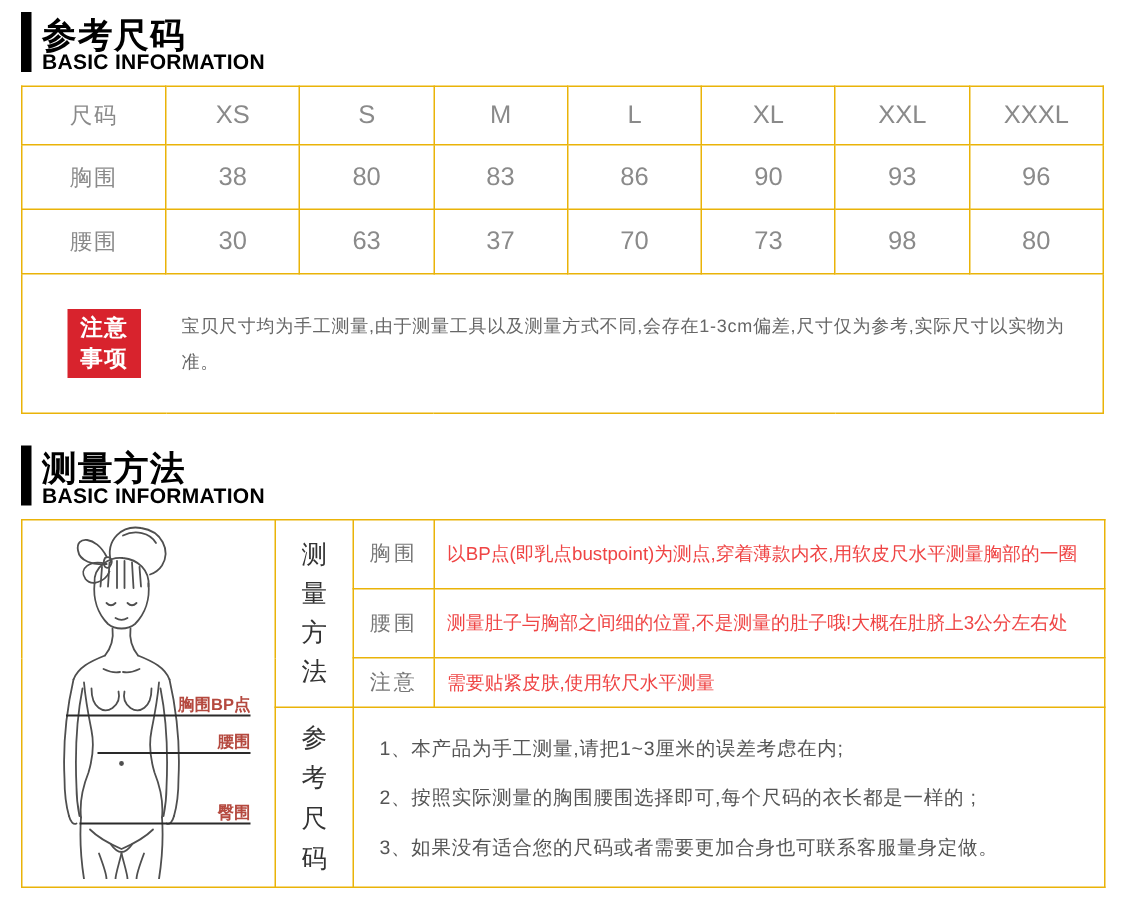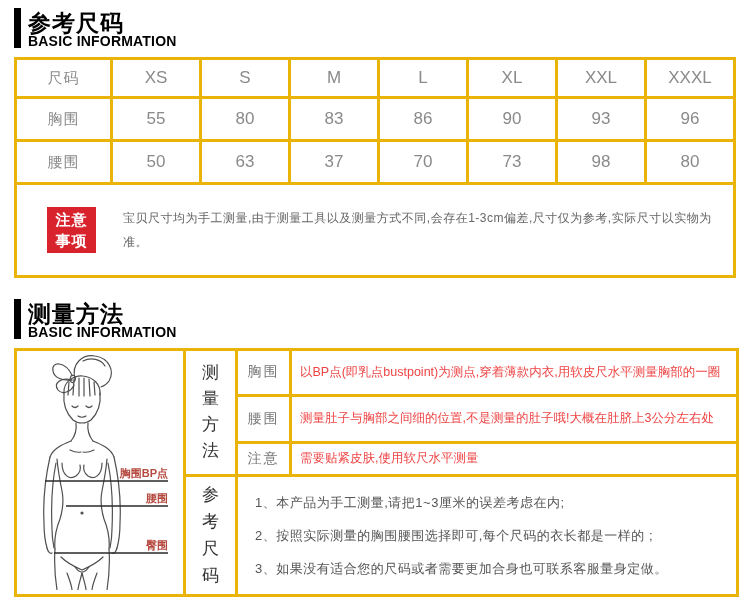--- a/index.html
+++ b/index.html
@@ -9,21 +9,21 @@
 
   
   .section-header { display:flex; align-items:stretch; height:40px; }
   .accent-bar { width:7px; background:#000; margin-right:7px; }
   .hdr-text { display:flex; flex-direction:column; justify-content:center; }
   .hdr-title { font-size:23px; font-weight:bold; color:#000; line-height:26px; letter-spacing:1px; }
   .hdr-sub { font-size:14px; font-weight:bold; color:#000; line-height:11px; letter-spacing:0.2px; }
   .second-header { margin-top:21px; }
 
   table { border-collapse:collapse; table-layout:fixed; width:722px; }
-  td { border:3px solid #eab308; }
+  td { border:1px solid #eab308; }
 
   
   .size-table { margin-top:9px; }
   .size-table td { text-align:center; color:#8a8a8a; font-size:17px; font-weight:400; }
   .size-table .hrow td { height:39px; }
   .size-table .drow td { height:43px; }
   .size-table .zh { font-size:15px; letter-spacing:1px; }
 
   
   .notice-cell { height:93px; text-align:left !important; }
@@ -78,31 +78,31 @@
       <td>XS</td>
       <td>S</td>
       <td>M</td>
       <td>L</td>
       <td>XL</td>
       <td>XXL</td>
       <td>XXXL</td>
     </tr>
     <tr class="drow">
       <td class="zh">胸围</td>
-      <td>55</td>
+      <td>38</td>
       <td>80</td>
       <td>83</td>
       <td>86</td>
       <td>90</td>
       <td>93</td>
       <td>96</td>
     </tr>
     <tr class="drow">
       <td class="zh">腰围</td>
-      <td>50</td>
+      <td>30</td>
       <td>63</td>
       <td>37</td>
       <td>70</td>
       <td>73</td>
       <td>98</td>
       <td>80</td>
     </tr>
     <tr>
       <td class="notice-cell" colspan="8">
         <div class="notice-wrap">

